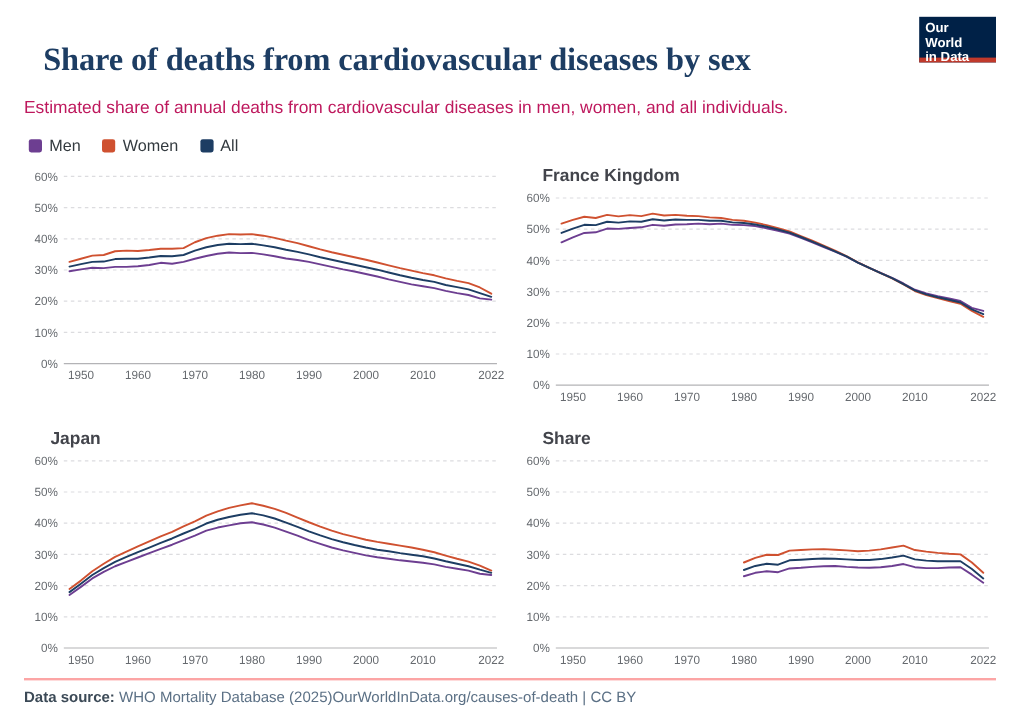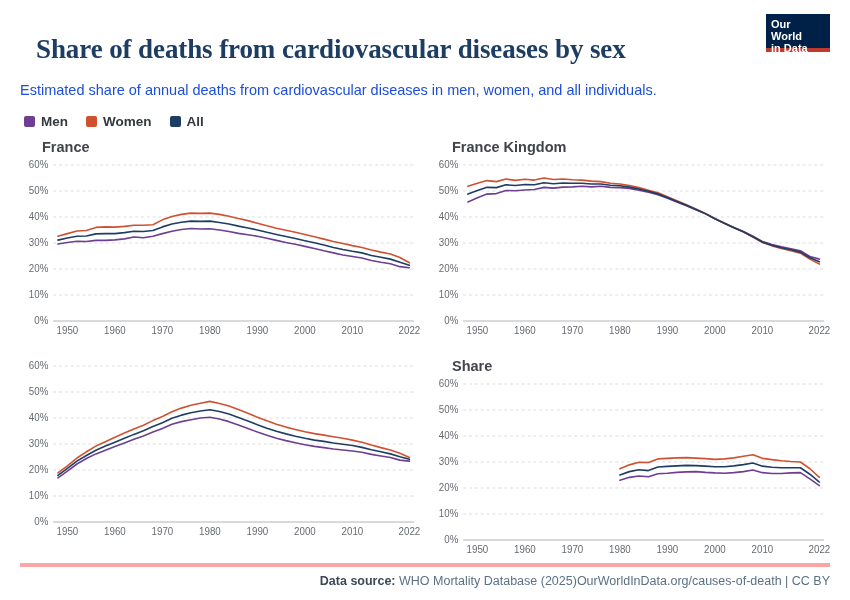--- a/index.html
+++ b/index.html
@@ -25,21 +25,21 @@
     font-family: "Liberation Serif", serif;
     font-size: 27px;
     font-weight: 700;
     color: #1d3d63;
     letter-spacing: -0.1px;
     margin: 16px;
     line-height: 1.15;
   }
   .subtitle {
     font-size: 14.5px;
-    color: #1d4ed8;
+    color: #be185d;
     margin: 6px 0 0 0;
     line-height: 1.3;
   }
   .owid-logo {
     position: absolute;
     top: 14px;
     right: 20px;
     width: 64px;
     height: 38px;
     background: #002147;
@@ -51,21 +51,20 @@
     padding: 4px 11px 0 5px;
     box-sizing: border-box;
     border-bottom: 4px solid #c0392b;
   }
   .legend {
     display: flex;
     align-items: center;
     gap: 18px;
     margin-top: 14px;
     margin-left: 4px;
-    font-weight: bold;
   }
   .legend-item {
     display: flex;
     align-items: center;
     gap: 6px;
     font-size: 13.5px;
     color: #333a3f;
   }
   .legend-swatch {
     width: 11px;
@@ -99,24 +98,24 @@
   .plot-svg {
     display: block;
     width: 100%;
     height: 100%;
   }
   .footer {
     position: absolute;
     left: 20px;
     right: 20px;
     bottom: 12px;
-    border-top: 4px solid #fca5a5;
+    border-top: 2px solid #fca5a5;
     padding-top: 7px;
     display: flex;
-    justify-content: flex-end;
+    justify-content: flex-start;
     font-size: 12.5px;
     color: #5b7085;
   }
   .footer b { color: #3c4a57; }
   .footer-right { color: #5b7085; }
 </style>
 </head>
 <body>
 
 <div class="page">
@@ -139,21 +138,20 @@
       <span>Women</span>
     </div>
     <div class="legend-item">
       <span class="legend-swatch" style="background:#1d3d63"></span>
       <span>All</span>
     </div>
   </div>
 
   <div class="grid">
     <div class="panel">
-      <div class="panel-title">France</div>
       <div class="plot-wrap">
         <svg class="plot-svg" viewBox="0 0 410 186" preserveAspectRatio="none">
             <line x1="34" x2="404" y1="164" y2="164" stroke="#b3b3b6" stroke-width="1" stroke-dasharray=""></line>
             <text x="29" y="167.5" text-anchor="end" font-size="10" fill="#666a6f" font-family="&quot;Liberation Sans&quot;, sans-serif">0%</text>
             <line x1="34" x2="404" y1="138" y2="138" stroke="#dcdcdf" stroke-width="1" stroke-dasharray="3,3"></line>
             <text x="29" y="141.5" text-anchor="end" font-size="10" fill="#666a6f" font-family="&quot;Liberation Sans&quot;, sans-serif">10%</text>
             <line x1="34" x2="404" y1="112.00000000000001" y2="112.00000000000001" stroke="#dcdcdf" stroke-width="1" stroke-dasharray="3,3"></line>
             <text x="29" y="115.50000000000001" text-anchor="end" font-size="10" fill="#666a6f" font-family="&quot;Liberation Sans&quot;, sans-serif">20%</text>
             <line x1="34" x2="404" y1="86" y2="86" stroke="#dcdcdf" stroke-width="1" stroke-dasharray="3,3"></line>
             <text x="29" y="89.5" text-anchor="end" font-size="10" fill="#666a6f" font-family="&quot;Liberation Sans&quot;, sans-serif">30%</text>
@@ -203,20 +201,21 @@
             <text x="292.02631578947364" y="177" text-anchor="middle" font-size="10" fill="#666a6f" font-family="&quot;Liberation Sans&quot;, sans-serif">2000</text>
             <text x="340.7105263157895" y="177" text-anchor="middle" font-size="10" fill="#666a6f" font-family="&quot;Liberation Sans&quot;, sans-serif">2010</text>
             <text x="399.1315789473684" y="177" text-anchor="middle" font-size="10" fill="#666a6f" font-family="&quot;Liberation Sans&quot;, sans-serif">2022</text>
             <polyline points="38.87,44.92 48.61,40.76 58.34,37.12 68.08,36.60 77.82,33.48 87.55,33.74 97.29,32.96 107.03,32.44 116.76,30.36 126.50,31.14 136.24,30.10 145.97,29.84 155.71,29.32 165.45,29.84 175.18,29.32 184.92,30.36 194.66,30.62 204.39,31.40 214.13,33.22 223.87,35.30 233.61,37.64 243.34,41.28 253.08,44.92 262.82,48.82 272.55,52.72 282.29,56.88 292.03,61.82 301.76,66.24 311.50,70.40 321.24,74.56 330.97,79.24 340.71,84.44 350.45,87.56 360.18,89.90 369.92,91.72 379.66,93.80 389.39,99.52 399.13,102.12" fill="none" stroke="#6d3e91" stroke-width="1.6" stroke-linejoin="round" stroke-linecap="round"></polyline>
             <polyline points="38.87,29.32 48.61,26.20 58.34,23.60 68.08,24.64 77.82,22.04 87.55,23.34 97.29,22.30 107.03,23.08 116.76,21.00 126.50,22.56 136.24,22.04 145.97,22.82 155.71,23.08 165.45,24.12 175.18,24.64 184.92,26.20 194.66,26.98 204.39,28.54 214.13,30.62 223.87,33.22 233.61,35.82 243.34,39.72 253.08,43.62 262.82,47.78 272.55,51.94 282.29,56.36 292.03,61.56 301.76,66.24 311.50,70.66 321.24,75.08 330.97,80.02 340.71,85.48 350.45,88.86 360.18,91.46 369.92,93.80 379.66,96.14 389.39,102.12 399.13,107.06" fill="none" stroke="#cf5130" stroke-width="1.6" stroke-linejoin="round" stroke-linecap="round"></polyline>
             <polyline points="38.87,37.12 48.61,33.48 58.34,30.36 68.08,30.62 77.82,27.76 87.55,28.54 97.29,27.50 107.03,27.76 116.76,25.68 126.50,26.72 136.24,25.94 145.97,26.20 155.71,26.20 165.45,26.98 175.18,26.98 184.92,28.28 194.66,28.80 204.39,30.10 214.13,31.92 223.87,34.26 233.61,36.86 243.34,40.50 253.08,44.40 262.82,48.30 272.55,52.46 282.29,56.62 292.03,61.82 301.76,66.24 311.50,70.66 321.24,74.82 330.97,79.76 340.71,84.96 350.45,88.34 360.18,90.68 369.92,92.76 379.66,95.10 389.39,100.82 399.13,104.72" fill="none" stroke="#1d3d63" stroke-width="1.6" stroke-linejoin="round" stroke-linecap="round"></polyline>
           </svg>
       </div>
     </div>
     <div class="panel">
+      <div class="panel-title">Japan</div>
       <div class="plot-wrap">
         <svg class="plot-svg" viewBox="0 0 410 186" preserveAspectRatio="none">
             <line x1="34" x2="404" y1="164" y2="164" stroke="#b3b3b6" stroke-width="1" stroke-dasharray=""></line>
             <text x="29" y="167.5" text-anchor="end" font-size="10" fill="#666a6f" font-family="&quot;Liberation Sans&quot;, sans-serif">0%</text>
             <line x1="34" x2="404" y1="138" y2="138" stroke="#dcdcdf" stroke-width="1" stroke-dasharray="3,3"></line>
             <text x="29" y="141.5" text-anchor="end" font-size="10" fill="#666a6f" font-family="&quot;Liberation Sans&quot;, sans-serif">10%</text>
             <line x1="34" x2="404" y1="112.00000000000001" y2="112.00000000000001" stroke="#dcdcdf" stroke-width="1" stroke-dasharray="3,3"></line>
             <text x="29" y="115.50000000000001" text-anchor="end" font-size="10" fill="#666a6f" font-family="&quot;Liberation Sans&quot;, sans-serif">20%</text>
             <line x1="34" x2="404" y1="86" y2="86" stroke="#dcdcdf" stroke-width="1" stroke-dasharray="3,3"></line>
             <text x="29" y="89.5" text-anchor="end" font-size="10" fill="#666a6f" font-family="&quot;Liberation Sans&quot;, sans-serif">30%</text>

